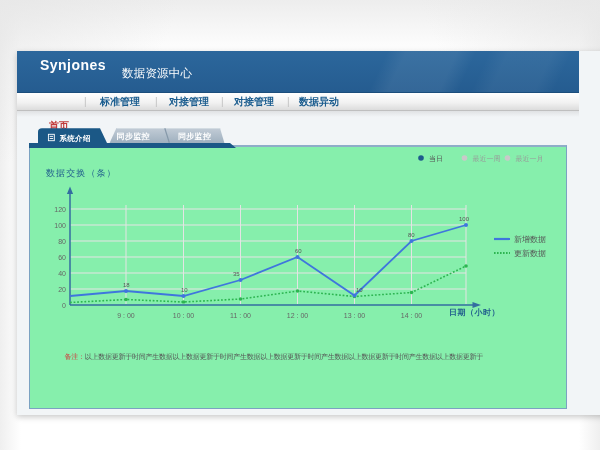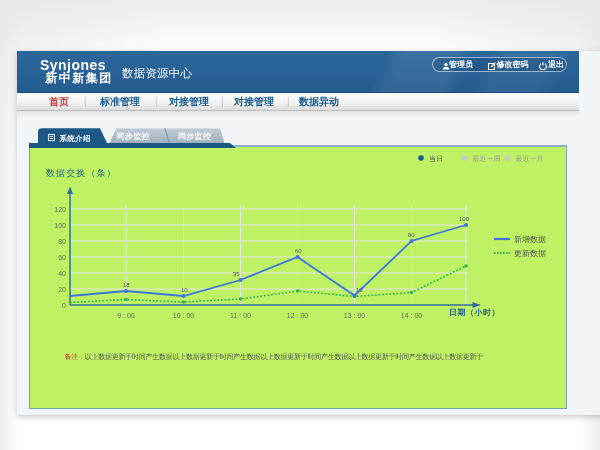--- a/index.html
+++ b/index.html
@@ -42,56 +42,38 @@
   .pill span{position:absolute;top:0;white-space:nowrap;}
   .navshadow{position:absolute;left:0;top:60px;width:562px;height:6px;background:linear-gradient(180deg,#e0e2e4,rgba(242,245,247,0));}
   .nav{
     position:absolute;left:0;top:42px;width:562px;height:17px;
     background:linear-gradient(180deg,#ffffff 0%,#f2f2f2 55%,#dcdcdc 100%);
     border-bottom:1px solid #bfbfbf;
     font-size:10px;font-weight:bold;line-height:17px;
   }
   .nav span{position:absolute;color:#1a5c8e;}
   .nav .sep{color:#c0c0c0;font-weight:normal;}
-  .nav .home{color:#c23b3b;}
+  .nav .home{color:#c23b3b;margin-top:24px;}
   .tabs{position:absolute;left:0;top:0;width:562px;height:156px;z-index:2;}
   .band{position:absolute;left:12px;top:92px;width:207px;height:5px;background:#1b5886;clip-path:polygon(0 0, calc(100% - 6px) 0, 100% 100%, 0 100%);}
   .tabsvg{position:absolute;left:12px;top:73px;}
   .content{
     position:absolute;left:12px;top:94px;width:536px;height:261px;
-    background:#bef264;border:1px solid #7ba2c2;border-top:2px solid #8fadc8;
+    background:#86efac;border:1px solid #7ba2c2;border-top:2px solid #8fadc8;
   }
   .note{position:absolute;left:34.5px;top:205px;font-size:7px;color:#555;letter-spacing:-0.25px;white-space:nowrap;}
   .note b{color:#cc4444;font-weight:normal;}
 </style>
 </head>
 <body>
   <div class="card">
     <div class="hdr">
       <div class="streak"></div>
       <div class="logo1">Synjones</div>
-      <div class="logo2">新中新集团</div>
       <div class="htitle">数据资源中心</div>
-      <div class="pill">
-        <span style="left:9px;top:2.5px;"><svg width="8" height="8" viewBox="0 0 8 8">
-            <circle cx="4" cy="2.6" r="1.7" fill="#fff"></circle>
-            <path d="M0.6 7.6 Q0.8 4.8 4 4.8 Q7.2 4.8 7.4 7.6 Z" fill="#fff"></path>
-          </svg></span>
-        <span style="left:16px;">管理员</span>
-        <span style="left:55px;top:2.5px;"><svg width="8" height="8" viewBox="0 0 8 8">
-            <rect x="0.5" y="1.5" width="6" height="6" fill="none" stroke="#fff" stroke-width="1"></rect>
-            <path d="M3 5 L7.2 0.8" stroke="#fff" stroke-width="1.4"></path>
-          </svg></span>
-        <span style="left:63.5px;">修改密码</span>
-        <span style="left:105.5px;top:2.5px;"><svg width="8" height="8" viewBox="0 0 8 8">
-            <path d="M2.2 1.6 A3.4 3.4 0 1 0 5.8 1.6" fill="none" stroke="#fff" stroke-width="1.1"></path>
-            <line x1="4" y1="0.2" x2="4" y2="3.4" stroke="#fff" stroke-width="1.1"></line>
-          </svg></span>
-        <span style="left:115px;">退出</span>
-      </div>
     </div>
     <div class="navshadow"></div>
     <div class="nav">
       <span class="home" style="left:32px;">首页</span>
       <span class="sep" style="left:67px;">|</span>
       <span style="left:83px;">标准管理</span>
       <span class="sep" style="left:138px;">|</span>
       <span style="left:152px;">对接管理</span>
       <span class="sep" style="left:204px;">|</span>
       <span style="left:217px;">对接管理</span>

